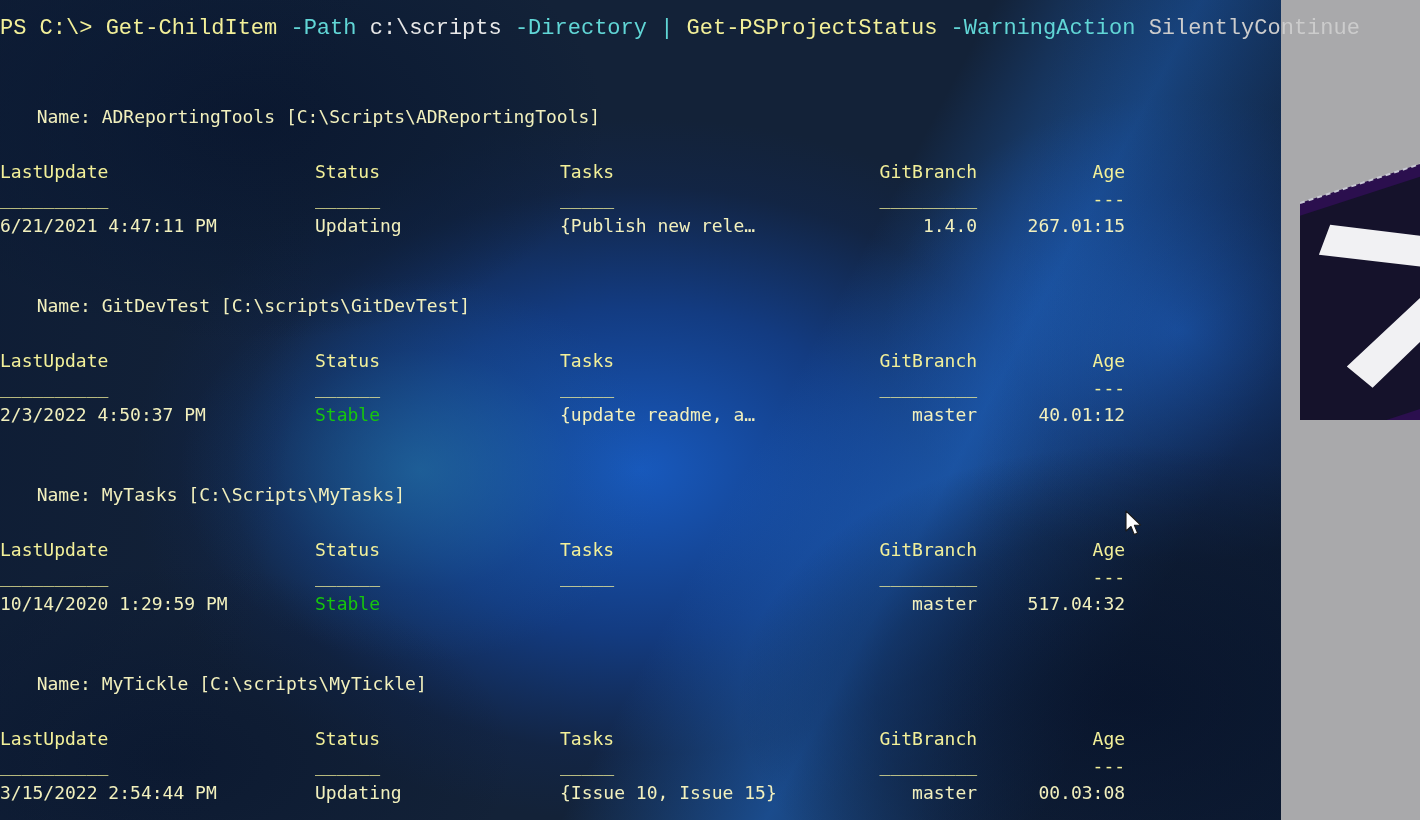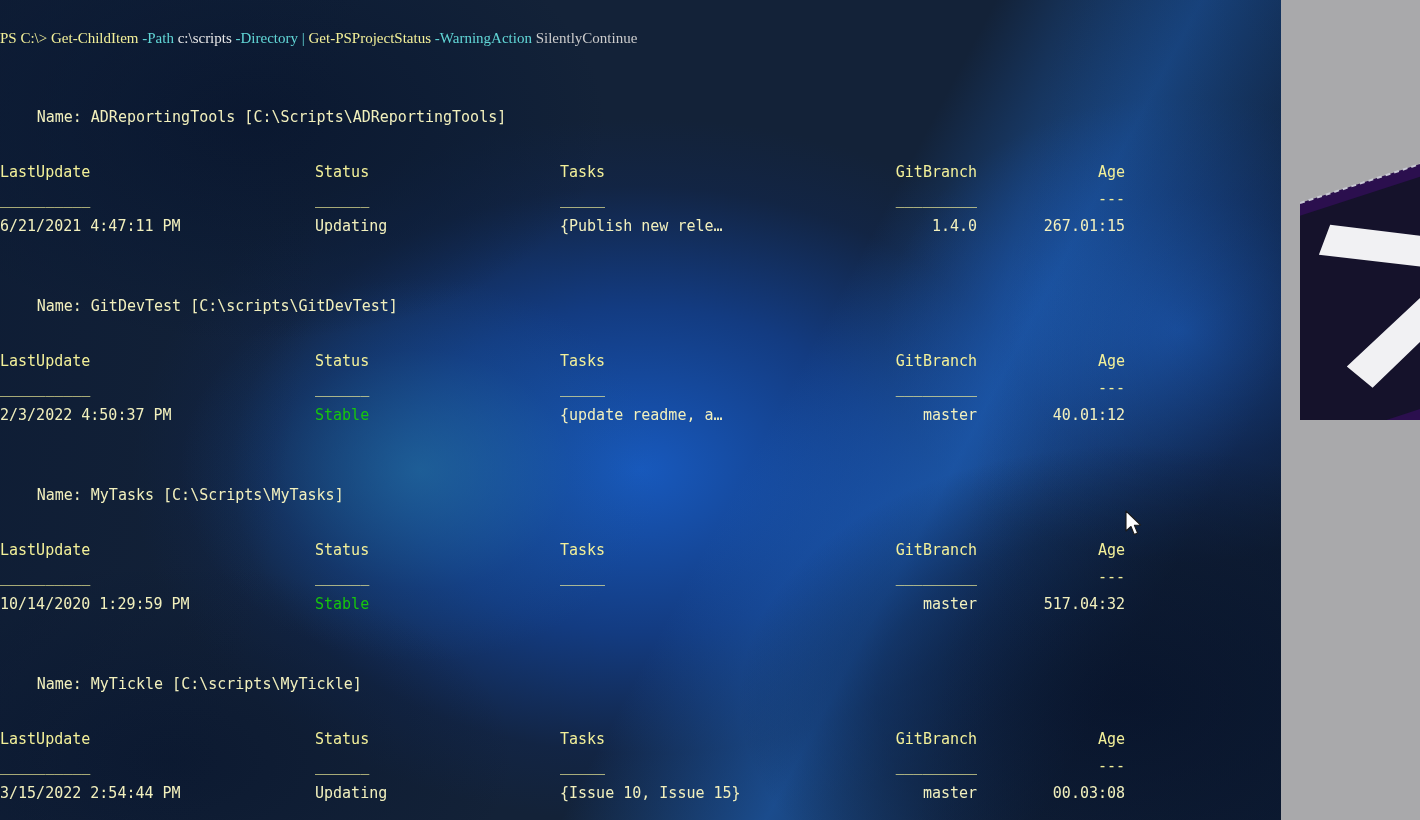--- a/index.html
+++ b/index.html
@@ -71,40 +71,40 @@
       linear-gradient(100deg, rgba(10,24,50,0.55) 0%, rgba(10,24,50,0.0) 26%, rgba(10,24,50,0.0) 74%, rgba(8,20,42,0.45) 100%);
   }
 
   
   #console {
     position: absolute;
     left: 0;
     top: 0;
     width: 1281px;
     height: 820px;
-    font-size: 15px;
+    font-size: 18px;
     line-height: 44.6px;
     letter-spacing: 0px;
     white-space: pre;
     color: #f2f0bd;
   }
   .line {
     position: absolute;
     left: 0;
     white-space: pre;
     height: 44.6px;
   }
   
   #cmdline {
     position: absolute;
     left: 0;
-    top: 23px;
+    top: 14px;
     white-space: pre;
-    font-family: Liberation Serif, serif;
-    font-size: 15px;
+    font-family: Liberation Mono, monospace;
+    font-size: 22px;
     line-height: 30px;
     z-index: 6;
   }
 
   
   .c-yellow  { color: #f3f099; }
   .c-cyan    { color: #61d6d6; }
   .c-white   { color: #e8e8e8; }
   .c-green   { color: #16c60c; }
   .c-grey    { color: #cccccc; }

